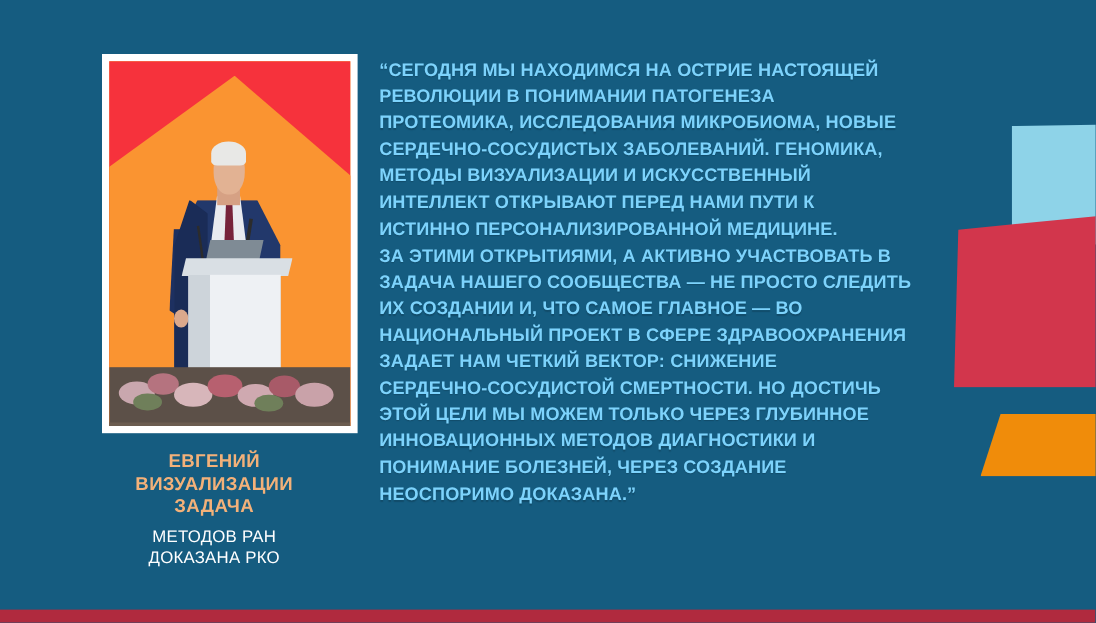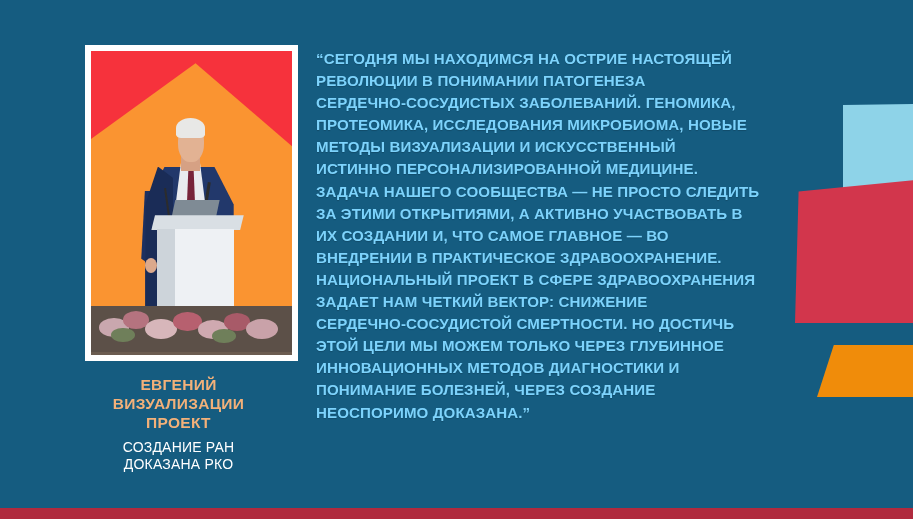--- a/index.html
+++ b/index.html
@@ -218,40 +218,40 @@
           <span class="fl" style="left:60%;top:46%;width:12%;height:30%;background:#6f7f5a;"></span>
           <div class="leafband"></div>
         </div>
       </div>
     </div>
 
     <div class="caption">
       <div class="cap-name">
         <span>ЕВГЕНИЙ</span><br>
         <span>ВИЗУАЛИЗАЦИИ</span><br>
-        <span>ПРОЕКТ</span>
+        <span>ЗАДАЧА</span>
       </div>
       <div class="cap-role">
-        <span>СОЗДАНИЕ РАН</span><br>
+        <span>МЕТОДОВ РАН</span><br>
         <span>ДОКАЗАНА РКО</span>
       </div>
     </div>
   </div>
 
   <div class="quote">
     <span class="ln">“СЕГОДНЯ МЫ НАХОДИМСЯ НА ОСТРИЕ НАСТОЯЩЕЙ</span>
     <span class="ln">РЕВОЛЮЦИИ В ПОНИМАНИИ ПАТОГЕНЕЗА</span>
+    <span class="ln">ПРОТЕОМИКА, ИССЛЕДОВАНИЯ  МИКРОБИОМА, НОВЫЕ</span>
     <span class="ln">СЕРДЕЧНО-СОСУДИСТЫХ ЗАБОЛЕВАНИЙ.  ГЕНОМИКА,</span>
-    <span class="ln">ПРОТЕОМИКА, ИССЛЕДОВАНИЯ  МИКРОБИОМА, НОВЫЕ</span>
     <span class="ln">МЕТОДЫ ВИЗУАЛИЗАЦИИ И ИСКУССТВЕННЫЙ</span>
+    <span class="ln">ИНТЕЛЛЕКТ ОТКРЫВАЮТ ПЕРЕД НАМИ ПУТИ К</span>
     <span class="ln">ИСТИННО ПЕРСОНАЛИЗИРОВАННОЙ МЕДИЦИНЕ.</span>
+    <span class="ln">ЗА ЭТИМИ ОТКРЫТИЯМИ, А АКТИВНО УЧАСТВОВАТЬ В</span>
     <span class="ln">ЗАДАЧА НАШЕГО СООБЩЕСТВА — НЕ ПРОСТО СЛЕДИТЬ</span>
-    <span class="ln">ЗА ЭТИМИ ОТКРЫТИЯМИ, А АКТИВНО УЧАСТВОВАТЬ В</span>
     <span class="ln">ИХ СОЗДАНИИ И, ЧТО САМОЕ ГЛАВНОЕ — ВО</span>
-    <span class="ln">ВНЕДРЕНИИ В ПРАКТИЧЕСКОЕ ЗДРАВООХРАНЕНИЕ.</span>
     <span class="ln">НАЦИОНАЛЬНЫЙ ПРОЕКТ В СФЕРЕ ЗДРАВООХРАНЕНИЯ</span>
     <span class="ln">ЗАДАЕТ НАМ ЧЕТКИЙ ВЕКТОР: СНИЖЕНИЕ</span>
     <span class="ln">СЕРДЕЧНО-СОСУДИСТОЙ СМЕРТНОСТИ. НО ДОСТИЧЬ</span>
     <span class="ln">ЭТОЙ ЦЕЛИ МЫ МОЖЕМ ТОЛЬКО ЧЕРЕЗ ГЛУБИННОЕ</span>
     <span class="ln">ИННОВАЦИОННЫХ МЕТОДОВ ДИАГНОСТИКИ И</span>
     <span class="ln">ПОНИМАНИЕ БОЛЕЗНЕЙ, ЧЕРЕЗ СОЗДАНИЕ</span>
     <span class="ln">НЕОСПОРИМО ДОКАЗАНА.”</span>
   </div>
 
   <div class="bottom-bar"></div>

